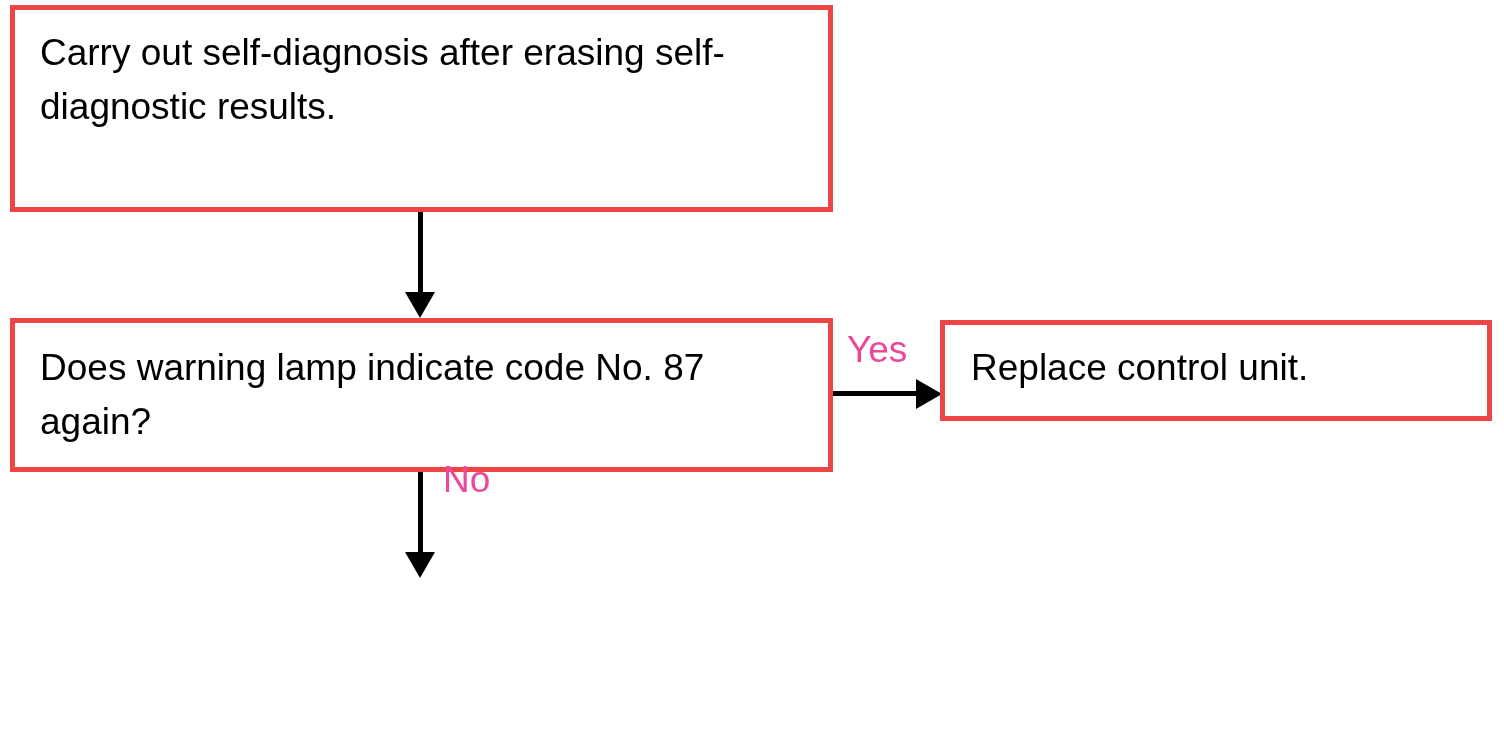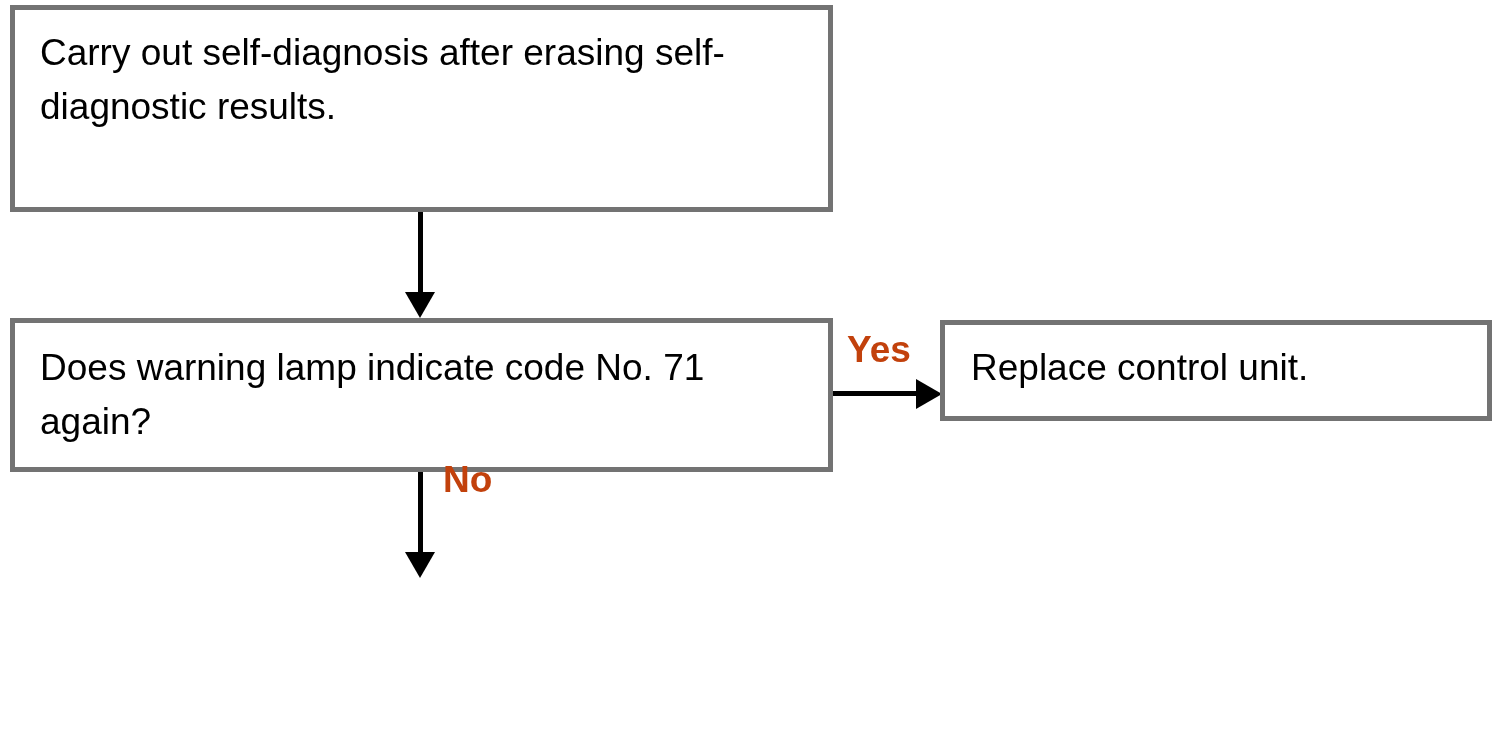--- a/index.html
+++ b/index.html
@@ -12,39 +12,39 @@
     width: 1504px;
     height: 742px;
     background: #ffffff;
     overflow: hidden;
     font-family: "Liberation Sans", sans-serif;
   }
   .fc-box {
     position: absolute;
     box-sizing: border-box;
     background: #ffffff;
-    border: 5px solid #737373;
+    border: 5px solid #ef4444;
   }
   .fc-text {
     position: absolute;
     color: #000000;
     font-family: "Liberation Sans", sans-serif;
     font-size: 37px;
     line-height: 54px;
     font-weight: 400;
     letter-spacing: 0px;
     white-space: pre-wrap;
   }
   .edge-label {
     position: absolute;
-    color: #c2410c;
+    color: #ec4899;
     font-family: "Liberation Sans", sans-serif;
     font-size: 37px;
     line-height: 40px;
-    font-weight: 700;
+    font-weight: 400;
     white-space: nowrap;
   }
   .conn {
     position: absolute;
     background: #000000;
   }
   .conn-v { width: 5px; }
   .conn-h { height: 5px; }
   .arrowhead-down {
     position: absolute;
@@ -69,21 +69,21 @@
 <div id="canvas">
 
   <div class="fc-box" style="left:10px; top:5px; width:823px; height:207px;">
     <div class="fc-text" style="left:25px; top:16px; width:760px;">Carry out self-diagnosis after erasing self-diagnostic results.</div>
   </div>
 
   <div class="conn conn-v" style="left:418px; top:212px; height:86px;"></div>
   <div class="arrowhead-down" style="left:405px; top:292px;"></div>
 
   <div class="fc-box" style="left:10px; top:318px; width:823px; height:154px;">
-    <div class="fc-text" style="left:25px; top:18px; width:755px;">Does warning lamp indicate code No. 71 again?</div>
+    <div class="fc-text" style="left:25px; top:18px; width:755px;">Does warning lamp indicate code No. 87 again?</div>
   </div>
 
   <div class="conn conn-h" style="left:833px; top:391px; width:90px;"></div>
   <div class="arrowhead-right" style="left:916px; top:379px;"></div>
   <div class="edge-label" style="left:847px; top:330px;">Yes</div>
 
   <div class="fc-box" style="left:940px; top:320px; width:552px; height:101px;">
     <div class="fc-text" style="left:26px; top:16px; width:500px;">Replace control unit.</div>
   </div>
 

